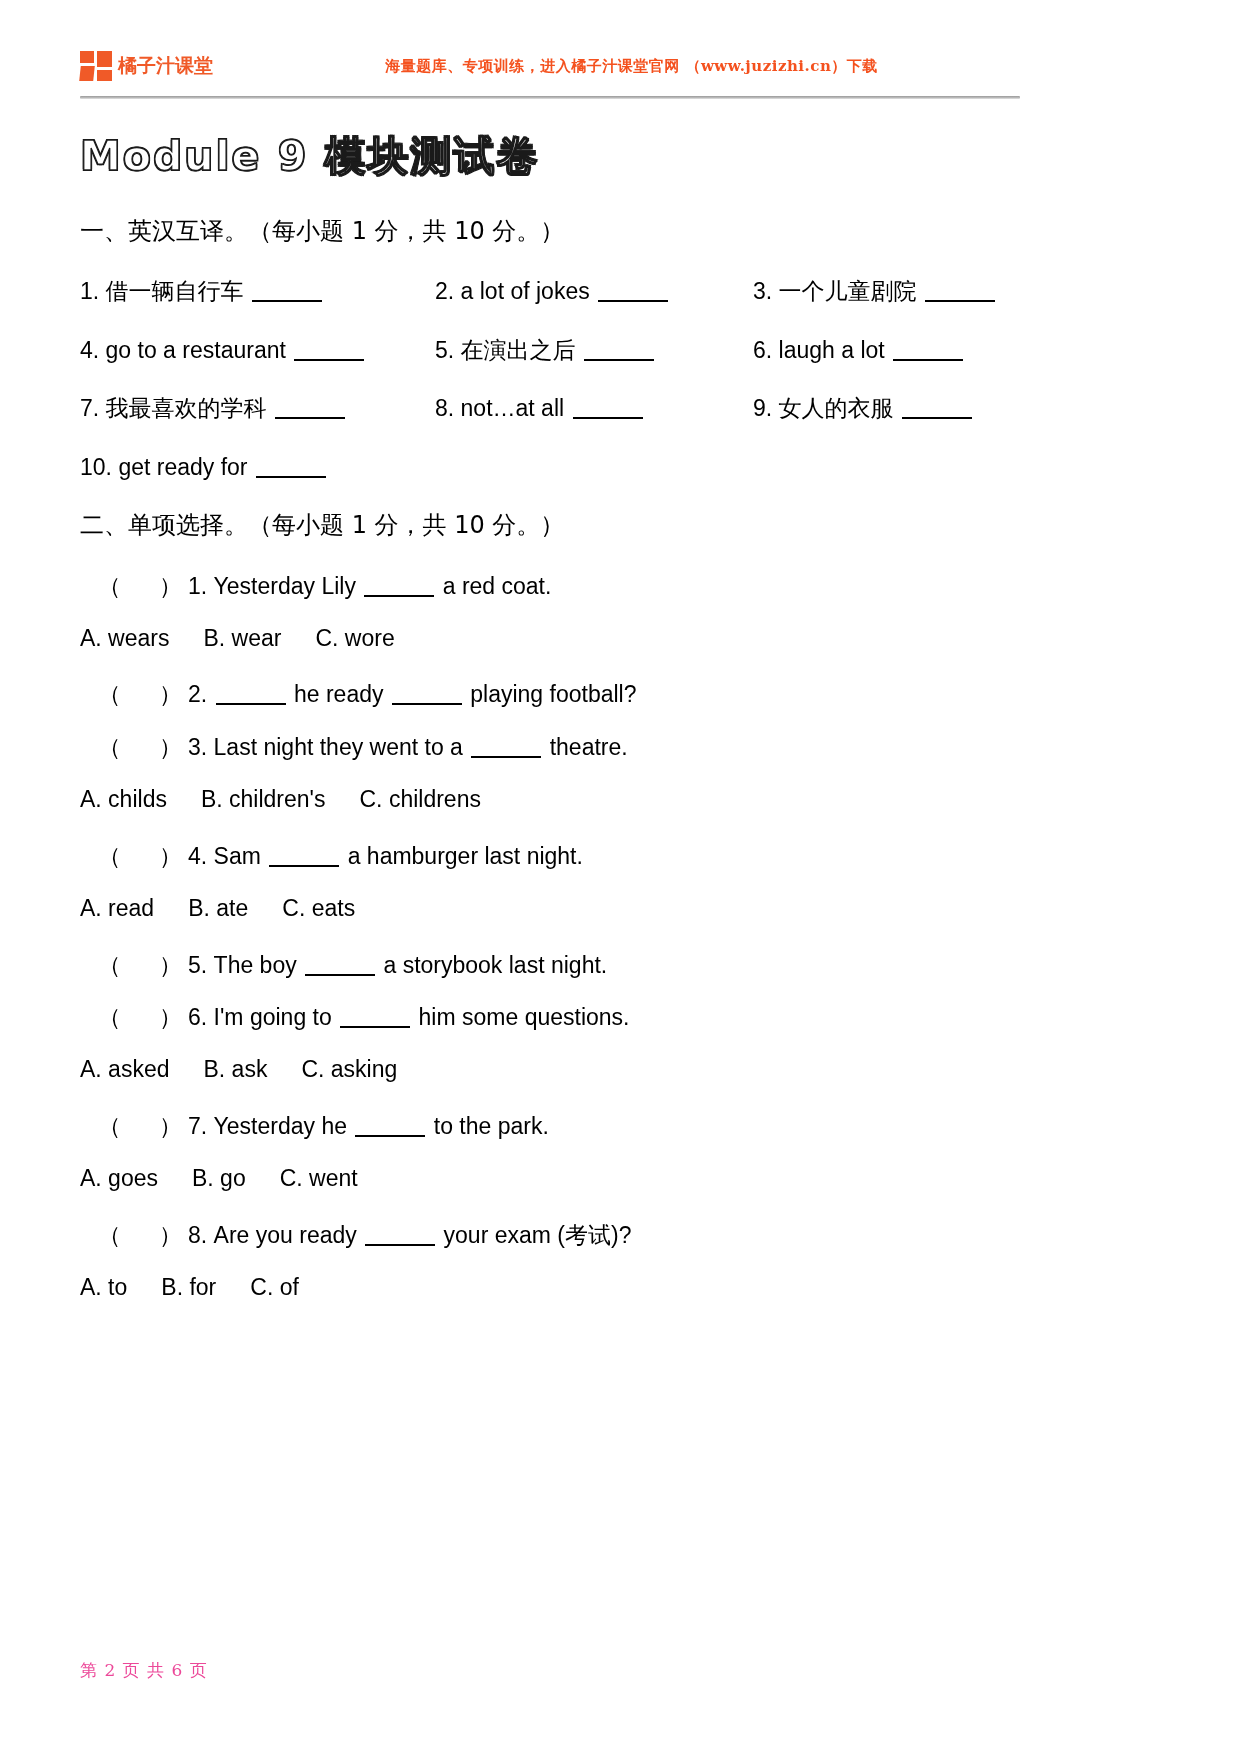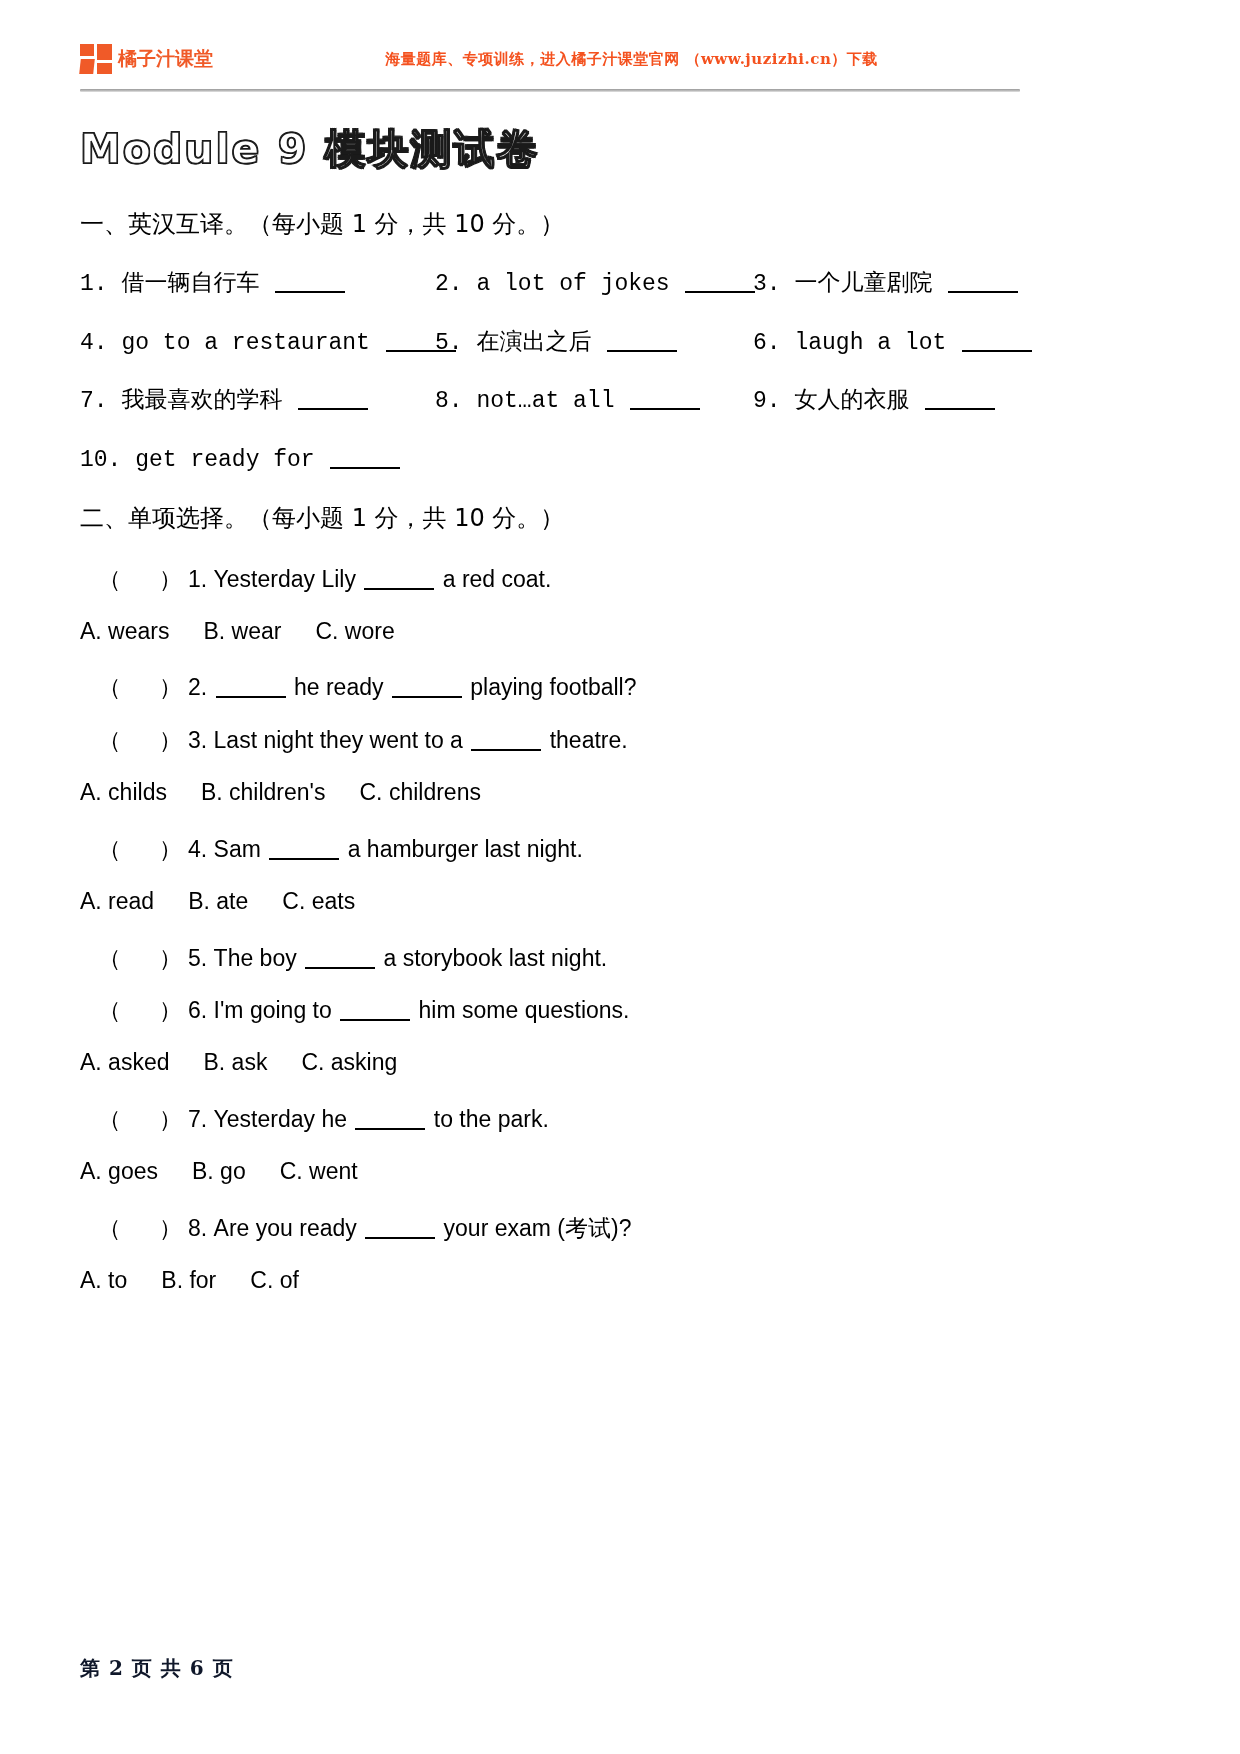--- a/index.html
+++ b/index.html
@@ -14,21 +14,21 @@
     color: #000000;
     position: relative;
     overflow: hidden;
   }
 
   .page {
     position: relative;
     width: 1100px;
     height: 1754px;
     box-sizing: border-box;
-    padding: 9px 80px;
+    padding: 16px 80px;
   }
 
   
   .header {
     display: flex;
     align-items: center;
     padding-top: 26px;
     height: 48px;
   }
   .logo {
@@ -106,21 +106,21 @@
     font-family: "DejaVu Sans", sans-serif;
     white-space: nowrap;
   }
 
   .trans-row {
     display: flex;
     margin-bottom: 32px;
     font-size: 23px;
     line-height: 1.15;
     white-space: nowrap;
-    font-family: Liberation Mono, monospace;
+    font-family: Liberation Sans, sans-serif;
   }
   .trans-cell { flex: 0 0 auto; }
   .trans-cell.c1 { width: 355px; }
   .trans-cell.c2 { width: 318px; }
   .trans-cell.c3 { width: auto; }
 
   .blank {
     display: inline-block;
     border-bottom: 2px solid #000;
     width: 70px;
@@ -166,23 +166,23 @@
     flex: 1 1 auto;
     text-align: center;
     font-size: 17px;
     font-weight: bold;
     color: #111;
     white-space: nowrap;
     padding-left: 120px;
   }
   .footer-page {
     flex: 0 0 auto;
-    font-size: 20px;
-    font-weight: bold;
-    color: #0f172a;
+    font-size: 17px;
+    font-weight: normal;
+    color: #ec4899;
     white-space: nowrap;
     letter-spacing: 1px;
   }
 </style>
 </head>
 <body>
 
 <div class="page">
 
   <div class="header">

